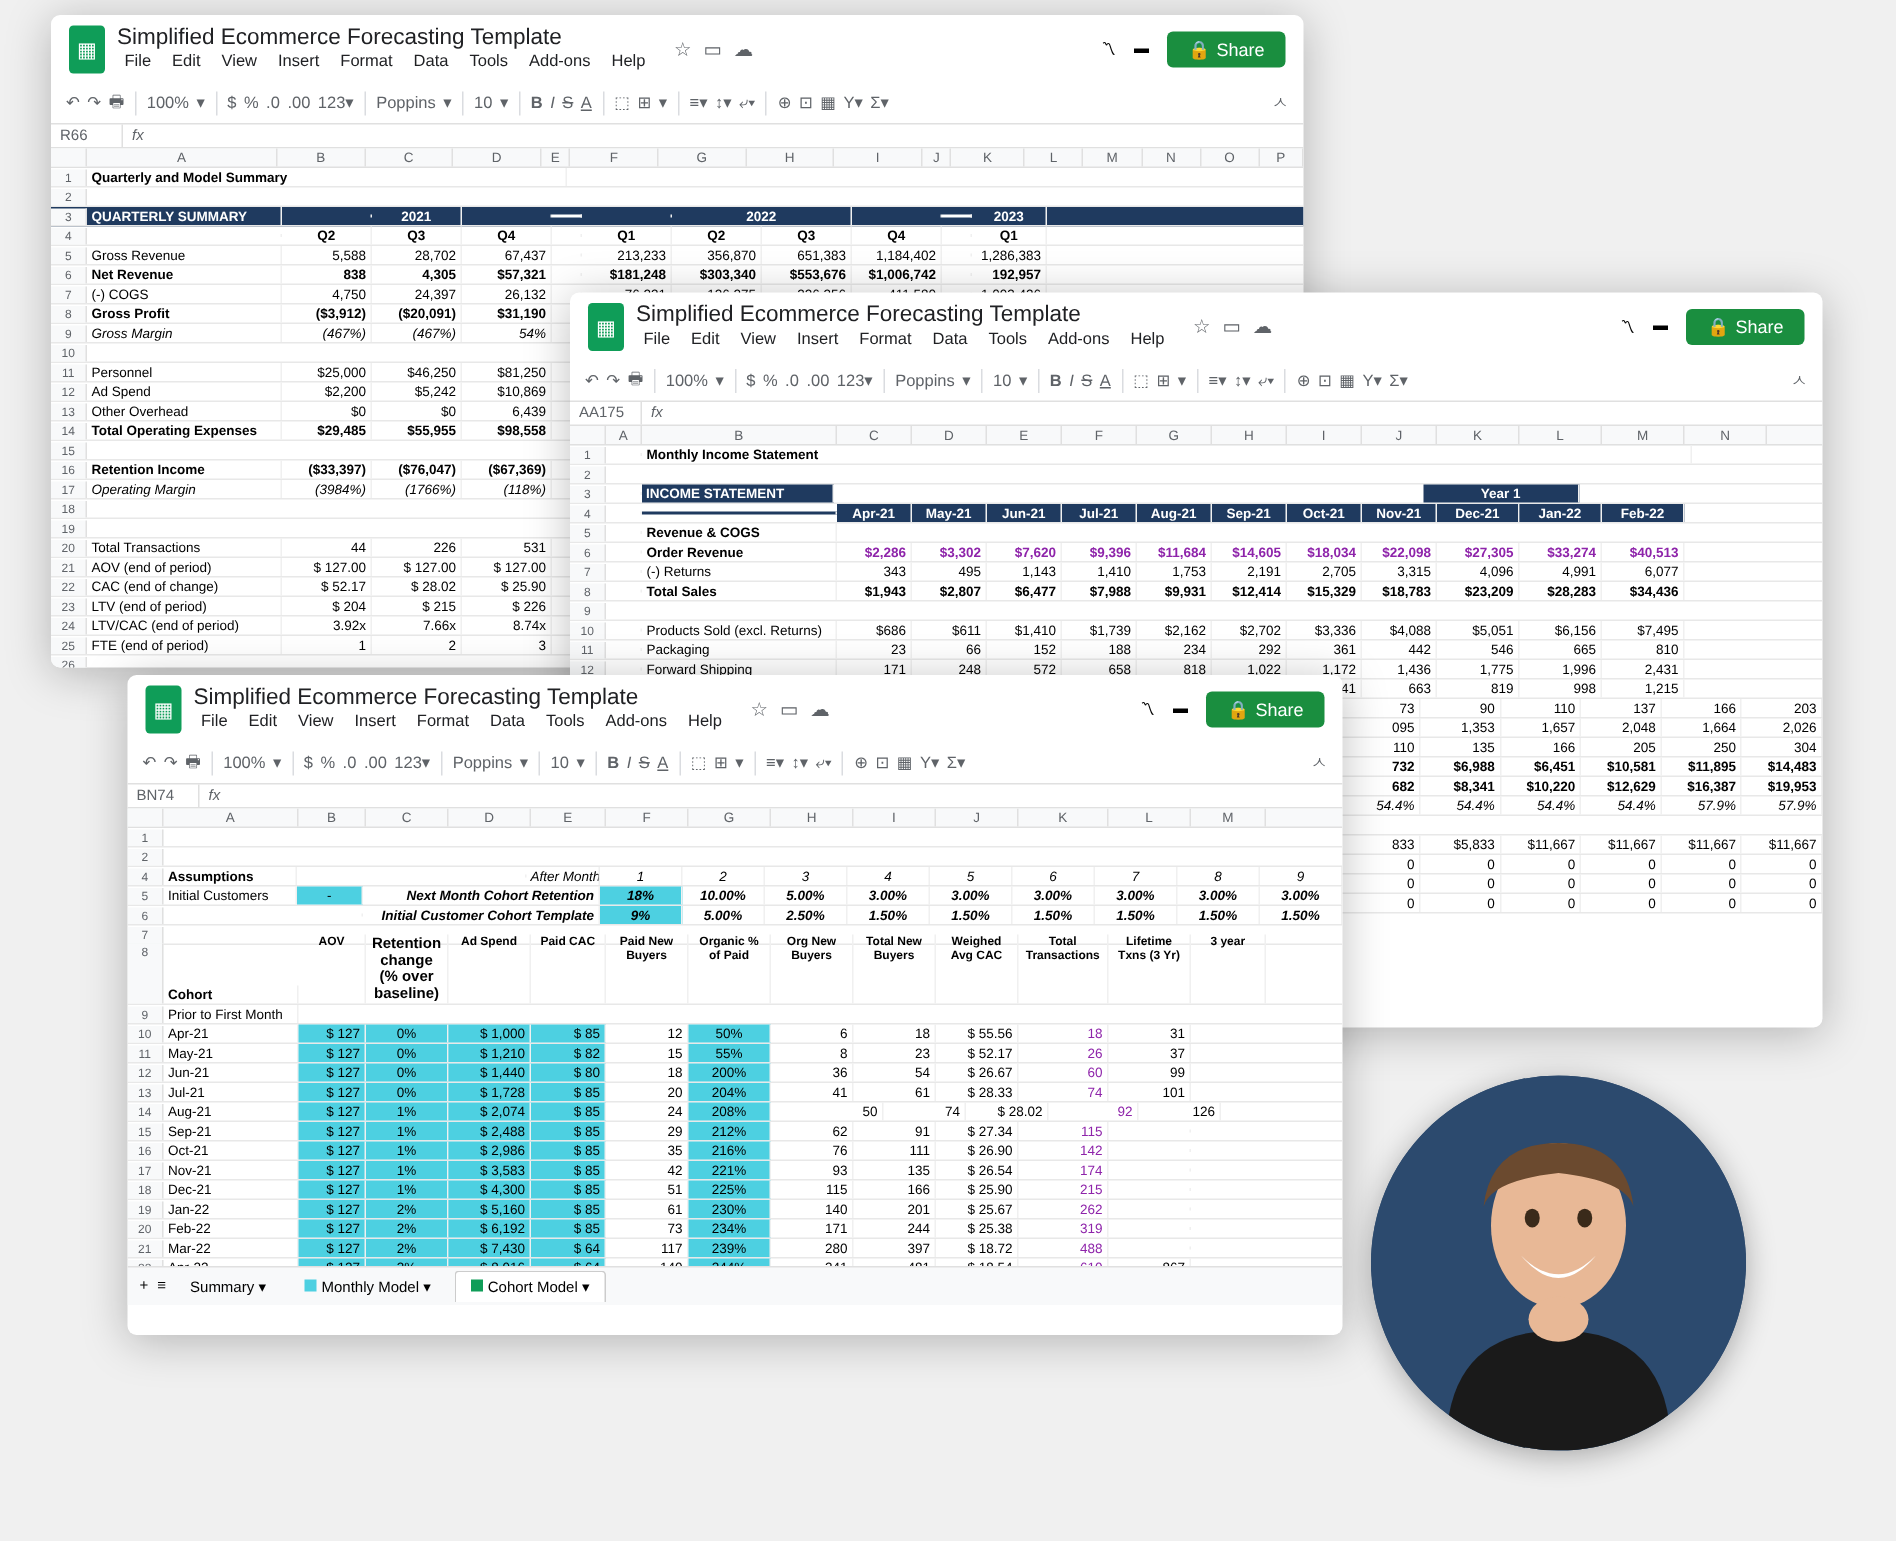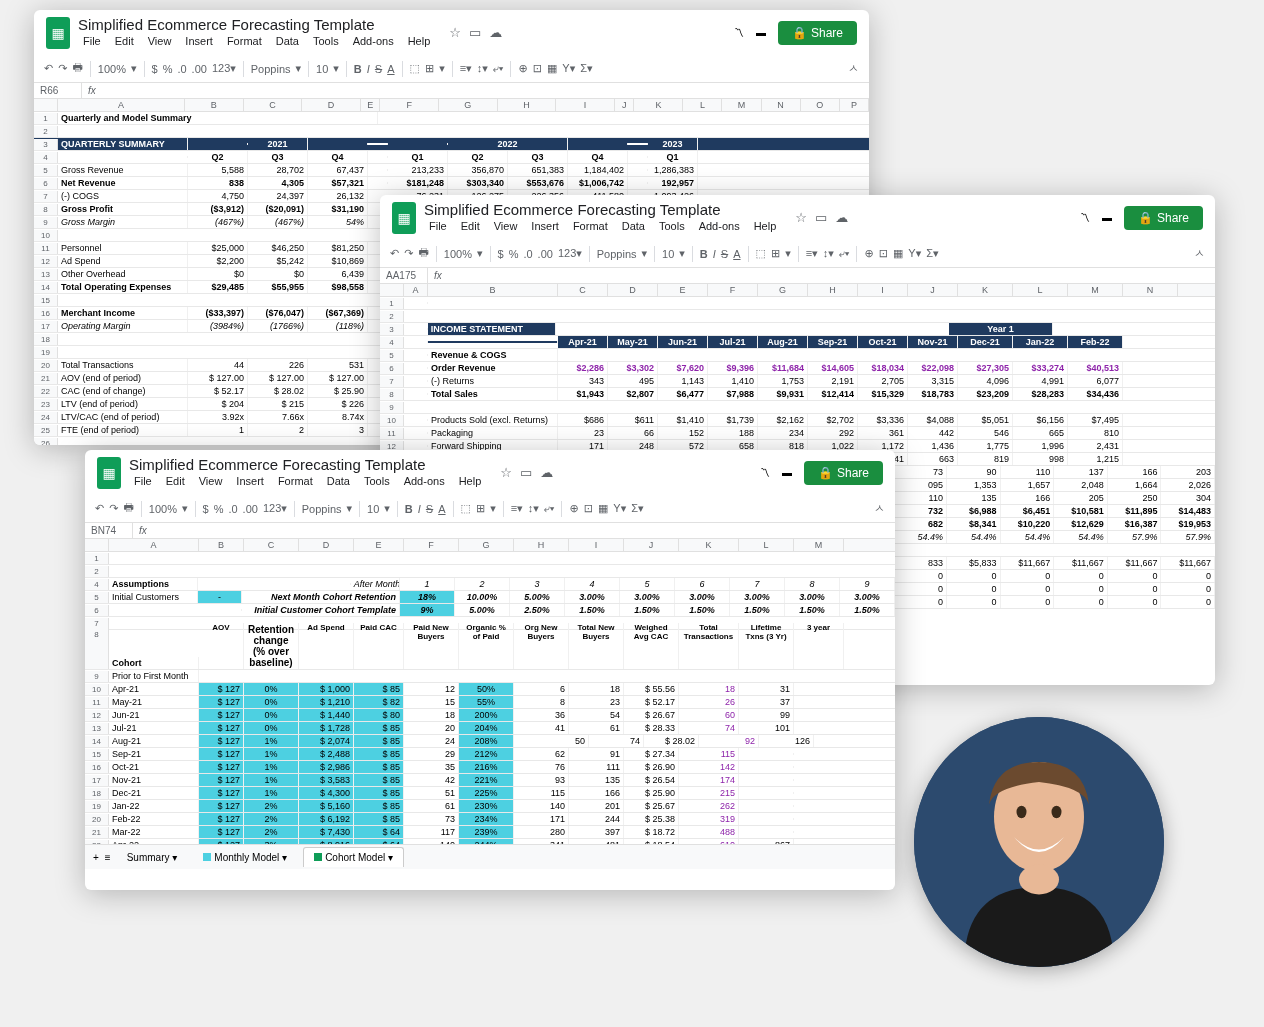--- a/index.html
+++ b/index.html
@@ -244,21 +244,21 @@
           <div class="cell bold " style="width:130px">Total Operating Expenses</div>
           <div class="cell bold  right" style="width:60px">$29,485</div>
           <div class="cell bold  right" style="width:60px">$55,955</div>
           <div class="cell bold  right" style="width:60px">$98,558</div>
         </div>
         <div class="row">
           <div class="rowhdr">15</div>
         </div>
         <div class="row">
           <div class="rowhdr">16</div>
-          <div class="cell bold " style="width:130px">Merchant Income</div>
+          <div class="cell bold " style="width:130px">Retention Income</div>
           <div class="cell bold  right" style="width:60px">($33,397)</div>
           <div class="cell bold  right" style="width:60px">($76,047)</div>
           <div class="cell bold  right" style="width:60px">($67,369)</div>
         </div>
         <div class="row">
           <div class="rowhdr">17</div>
           <div class="cell  ital" style="width:130px">Operating Margin</div>
           <div class="cell  ital right" style="width:60px">(3984%)</div>
           <div class="cell  ital right" style="width:60px">(1766%)</div>
           <div class="cell  ital right" style="width:60px">(118%)</div>
@@ -365,20 +365,21 @@
         <div style="width:50px">I</div>
         <div style="width:50px">J</div>
         <div style="width:55px">K</div>
         <div style="width:55px">L</div>
         <div style="width:55px">M</div>
         <div style="width:55px">N</div>
       </div>
     <div class="row">
         <div class="rowhdr">1</div>
         <div class="cell" style="width:24px"></div>
+        <div class="cell bold" style="width:700px">Monthly Income Statement</div>
       </div>
     <div class="row">
         <div class="rowhdr">2</div>
       </div>
     <div class="row">
         <div class="rowhdr">3</div>
         <div class="cell" style="width:24px"></div>
         <div class="cell navy bold" style="width:130px">INCOME STATEMENT</div>
         <div class="navy" style="width:400px"></div>
         <div class="cell navy bold center" style="width:105px">Year 1</div>

